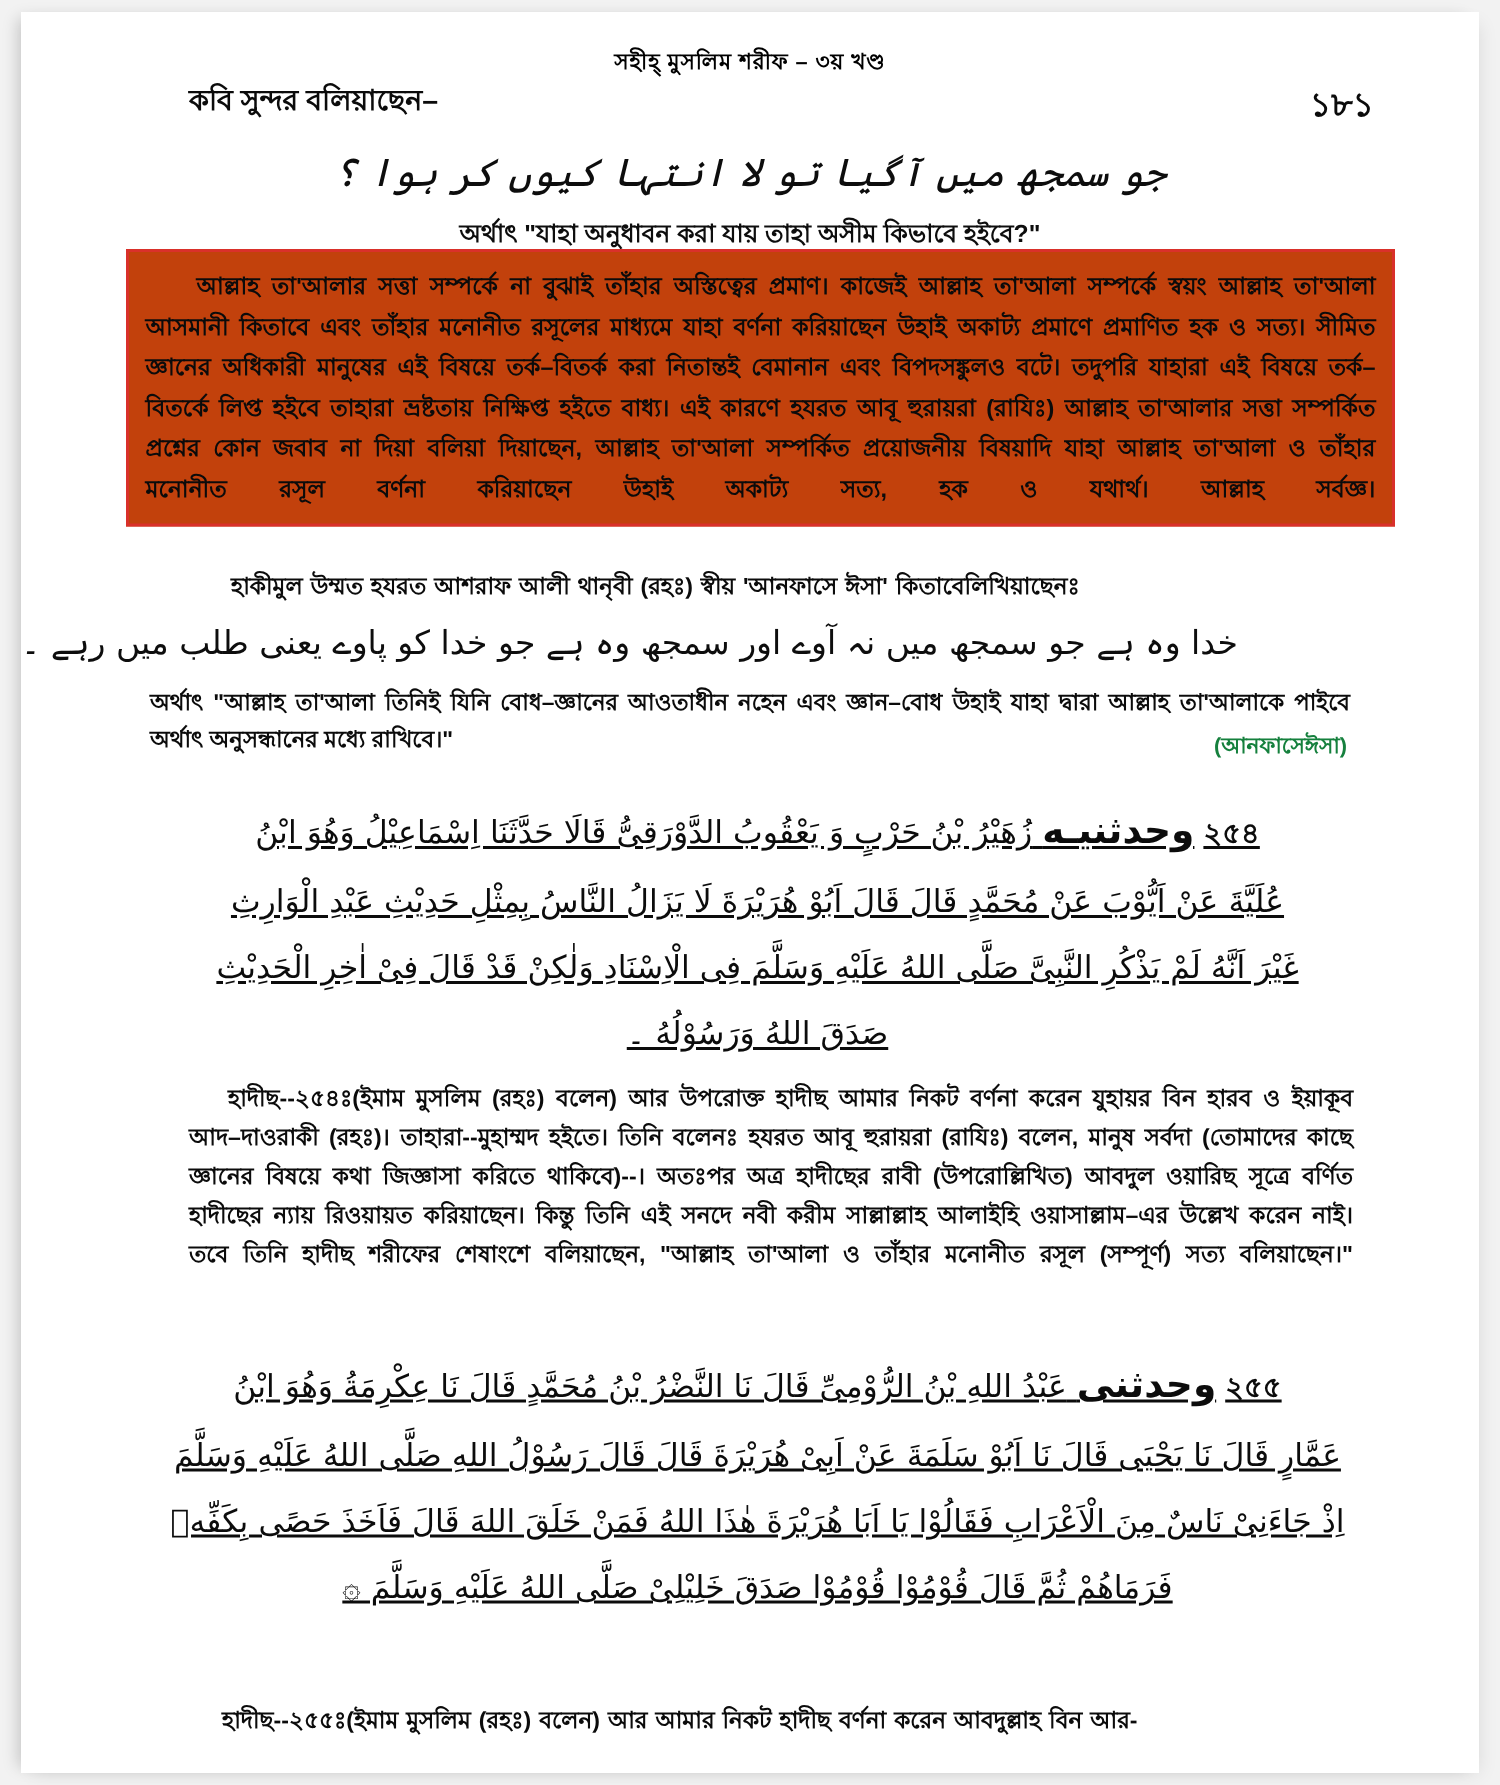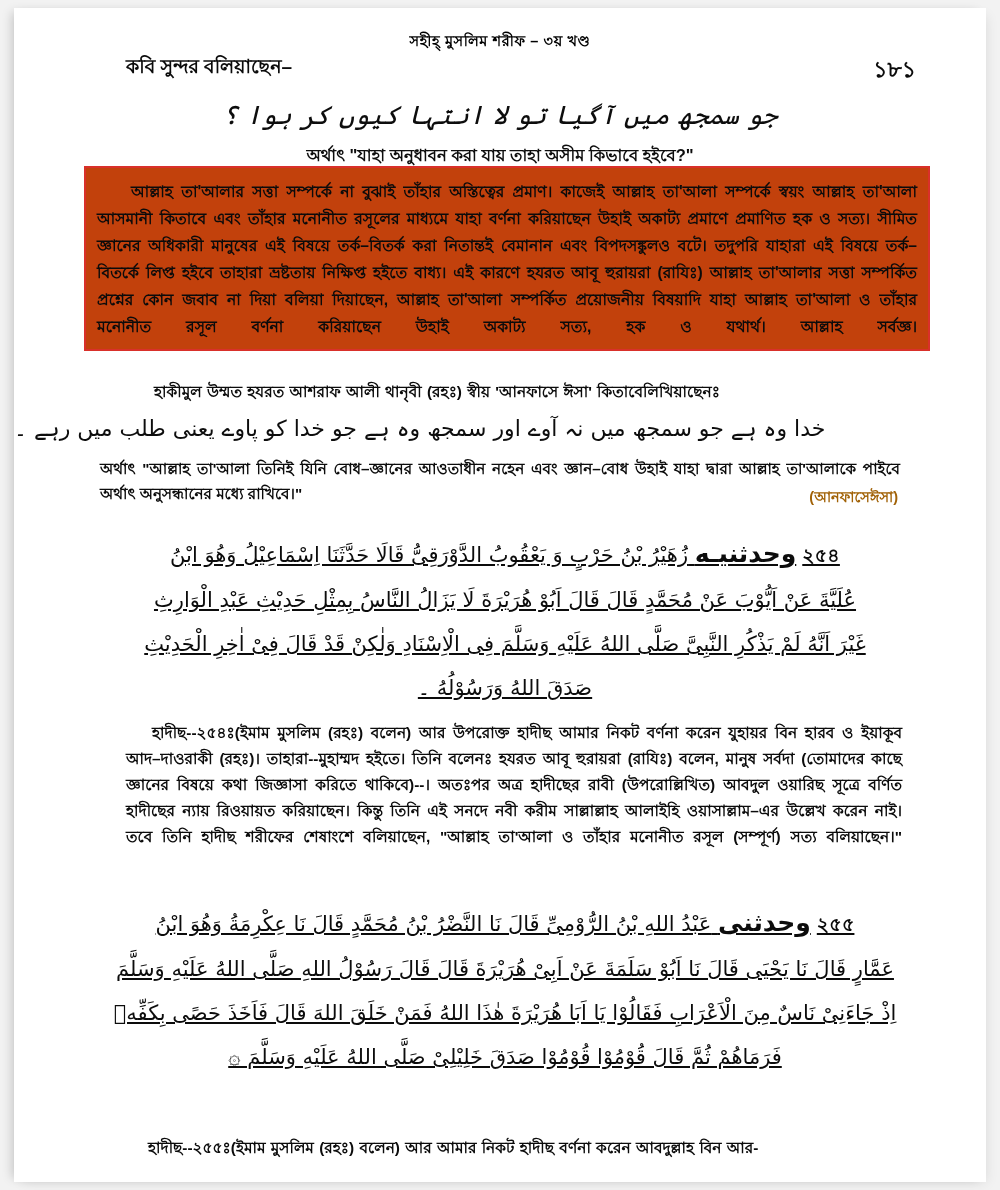--- a/index.html
+++ b/index.html
@@ -162,21 +162,21 @@
     color: #0b0b0b;
     text-align: justify;
     text-align-last: left;
   }
   .source-cite {
     position: absolute;
     right: 88px;
     top: 478px;
     font-size: 14.5px;
     font-weight: 600;
-    color: #a16207;
+    color: #15803d;
     margin-left: 18px;
   }
 
   
   .arabic-block {
     position: absolute;
     direction: rtl;
     font-family: "DejaVu Sans", sans-serif;
     color: #0c0c0c;
     text-align: center;

